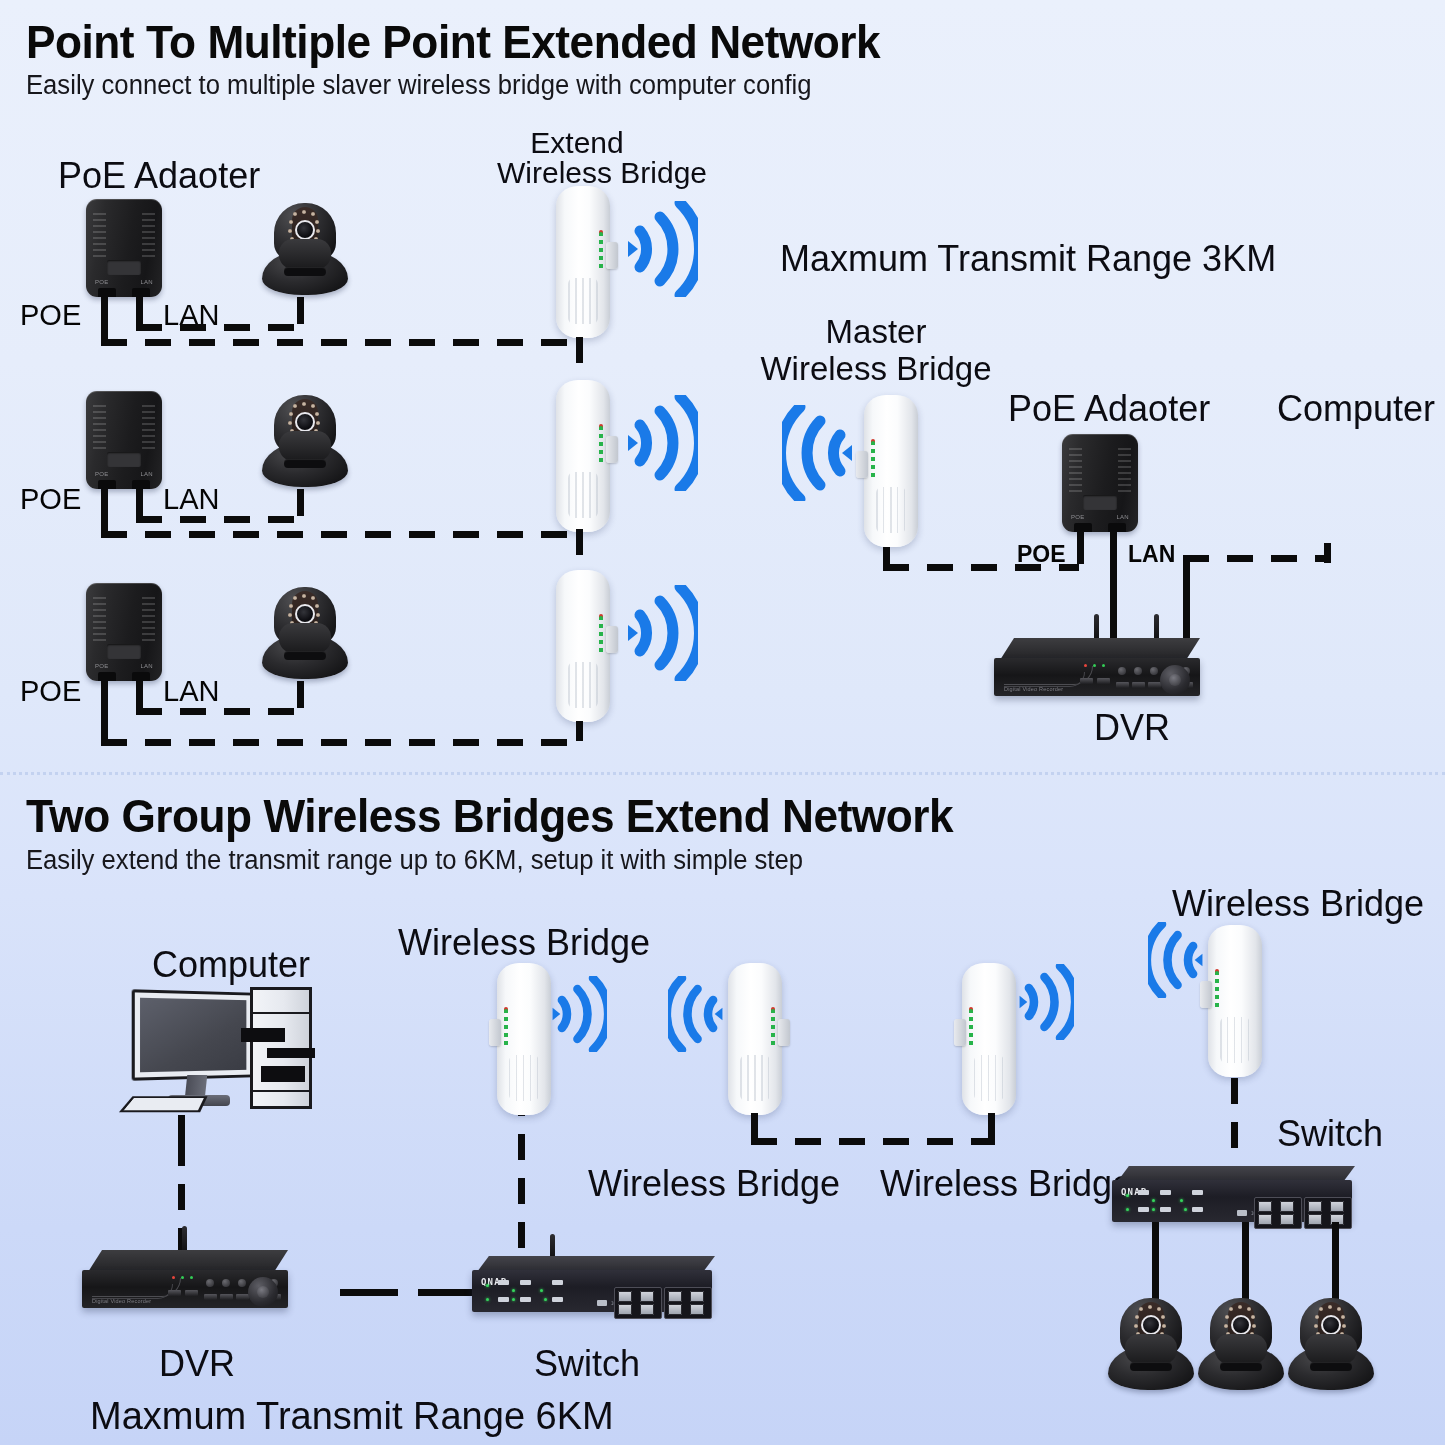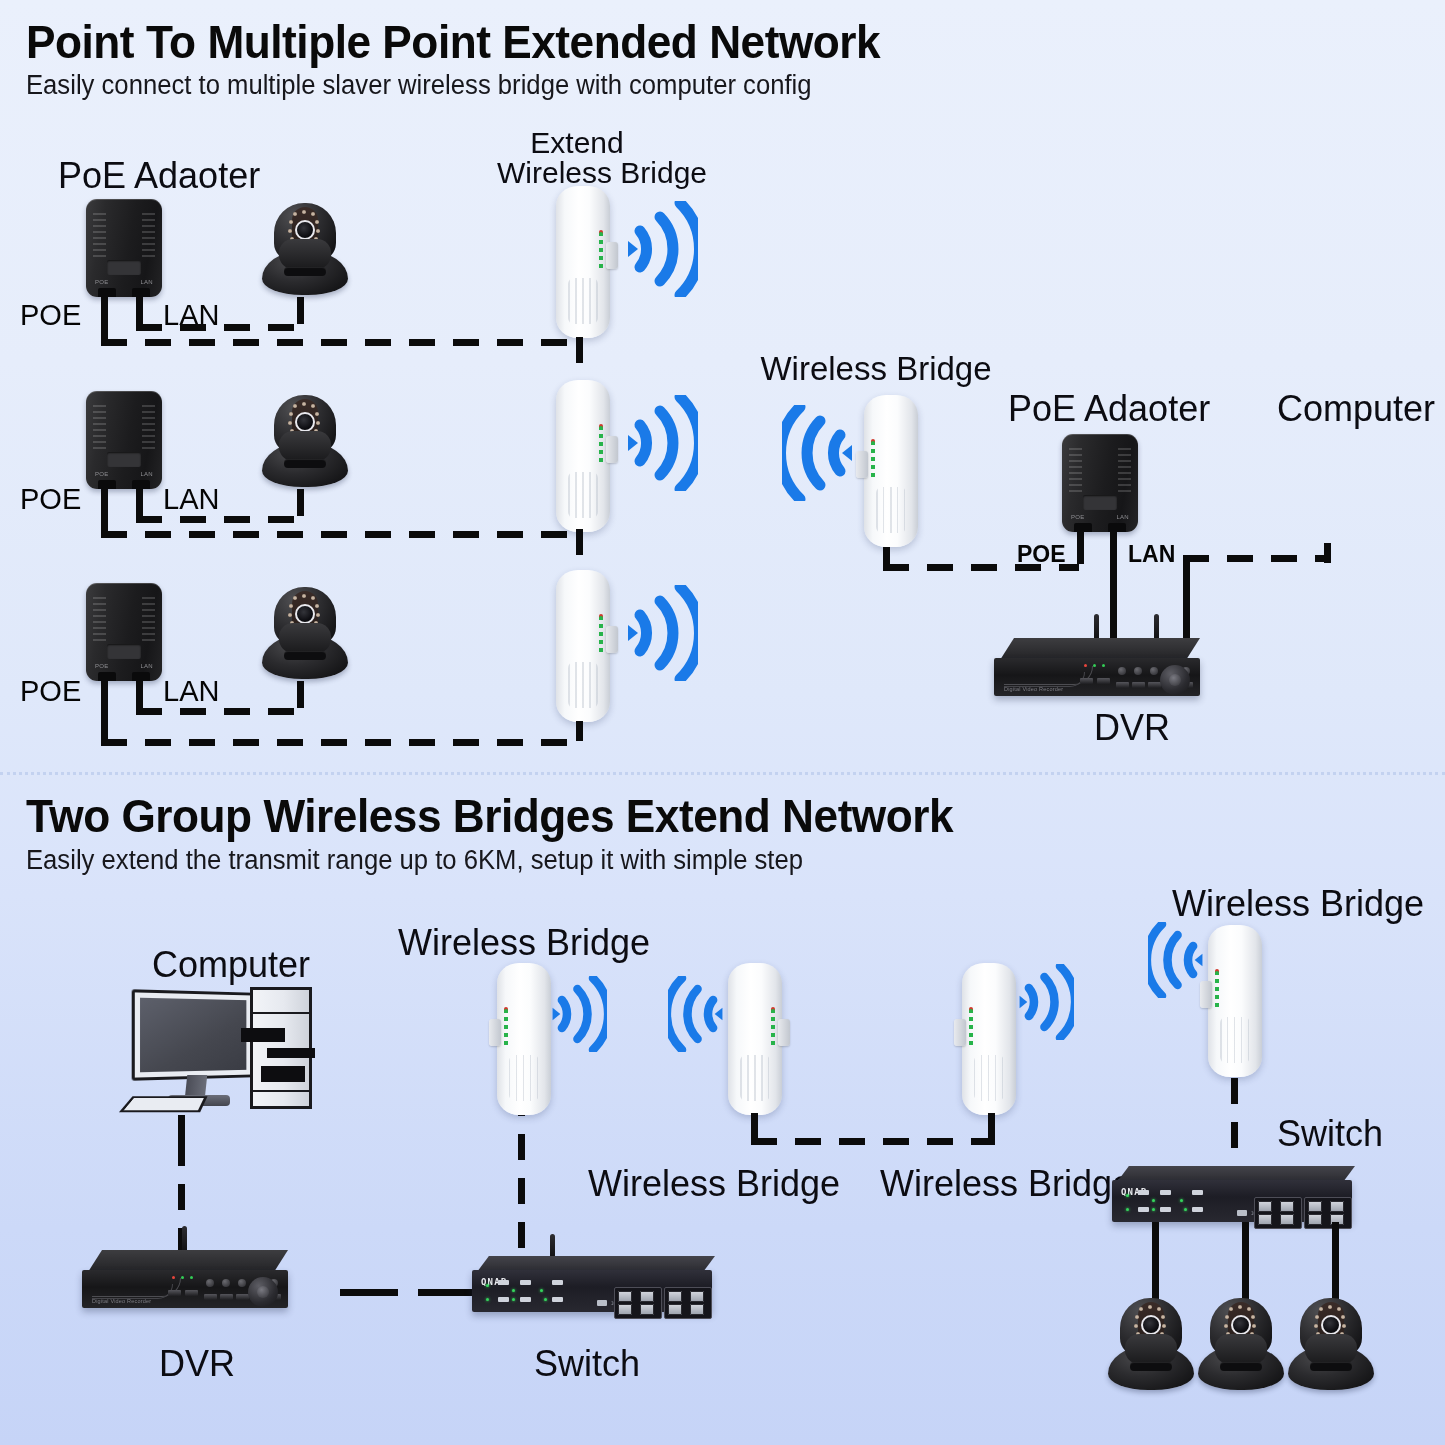--- a/index.html
+++ b/index.html
@@ -155,20 +155,22 @@
 <body>
 
 <div class="stage">
 
   <div class="abs h1" style="left:26px;top:14px;">Point To Multiple Point Extended Network</div>
   <div class="abs sub" style="left:26px;top:70px;">Easily connect to multiple slaver wireless bridge with computer config</div>
 
   <div class="abs lbl xl" style="left:58px;top:155px;">PoE Adaoter</div>
   <div class="abs lbl" style="left:497px;top:126px;width:160px;">Extend</div>
   <div class="abs lbl" style="left:497px;top:156px;width:160px;">Wireless Bridge</div>
+  <div class="abs lbl xl" style="left:780px;top:238px;">Maxmum Transmit Range 3KM</div>
+  <div class="abs lbl big" style="left:756px;top:313px;width:240px;">Master</div>
   <div class="abs lbl big" style="left:756px;top:350px;width:240px;">Wireless Bridge</div>
   <div class="abs lbl xl" style="left:1008px;top:388px;">PoE Adaoter</div>
   <div class="abs lbl xl" style="left:1277px;top:388px;">Computer</div>
   <div class="abs lbl xl" style="left:1094px;top:707px;">DVR</div>
 
   <div class="poe" style="left:86px;top:199px;">
     <div class="vl"></div>
     <div class="vr"></div>
     <div class="win"></div>
     <div class="pn a">POE</div>
@@ -392,20 +394,21 @@
   <div class="abs sub" style="left:26px;top:845px;">Easily extend the transmit range up to 6KM,  setup it with simple step</div>
 
   <div class="abs lbl xl" style="left:152px;top:944px;">Computer</div>
   <div class="abs lbl xl" style="left:398px;top:922px;">Wireless Bridge</div>
   <div class="abs lbl xl" style="left:1172px;top:883px;">Wireless Bridge</div>
   <div class="abs lbl xl" style="left:588px;top:1163px;">Wireless Bridge</div>
   <div class="abs lbl xl" style="left:880px;top:1163px;">Wireless Bridge</div>
   <div class="abs lbl xl" style="left:1277px;top:1113px;">Switch</div>
   <div class="abs lbl xl" style="left:159px;top:1343px;">DVR</div>
   <div class="abs lbl xl" style="left:534px;top:1343px;">Switch</div>
+  <div class="abs lbl" style="left:90px;top:1395px;font-size:38px;">Maxmum Transmit Range 6KM</div>
 
   <div class="pc" style="left:132px;top:975px;">
     <div class="mon">
         <div class="scr"></div>
       </div>
     <div class="neck"></div>
     <div class="foot"></div>
     <div class="kb"></div>
     <div class="tw">
       <div class="ln" style="top:22px;"></div>

